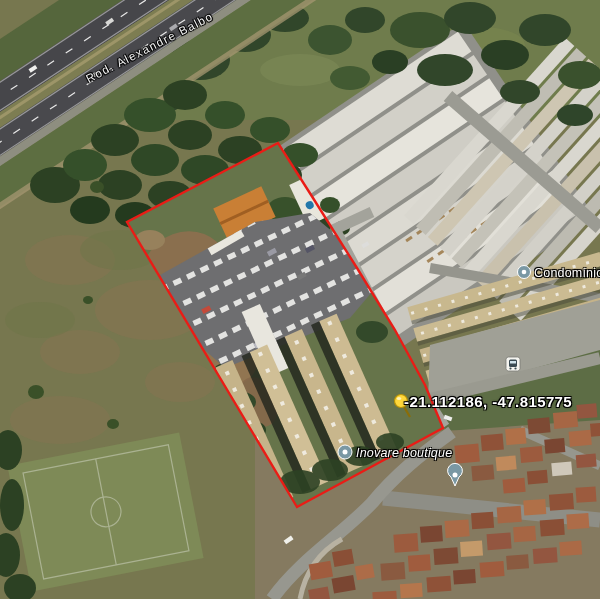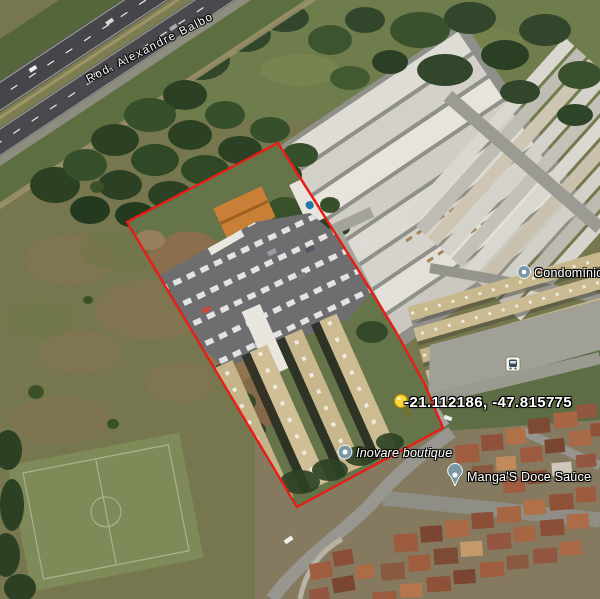--- a/index.html
+++ b/index.html
@@ -401,16 +401,15 @@
     <ellipse cx="399" cy="398.5" rx="2.2" ry="1.6" fill="#fff3b8"></ellipse>
   </g>
 </svg>
 
 <div class="maplabel road-label" style="left:84px;top:74px;">Rod. Alexandre Balbo</div>
 
 <div class="maplabel coord-label" style="left:404px;top:393px;text-align:right;">-21.112186, -47.815775</div>
 
 <div class="maplabel poi-label" style="left:356px;top:446px;font-style:italic;">Inovare boutique</div>
 
-<div class="maplabel poi-label" style="left:467px;top:470px;">Manga'S Doce Saúce</div>
 
 <div class="maplabel poi-label clip-right" style="left:534px;top:266px;">Condomínio Vi</div>
 </div>
 
 </body></html>

